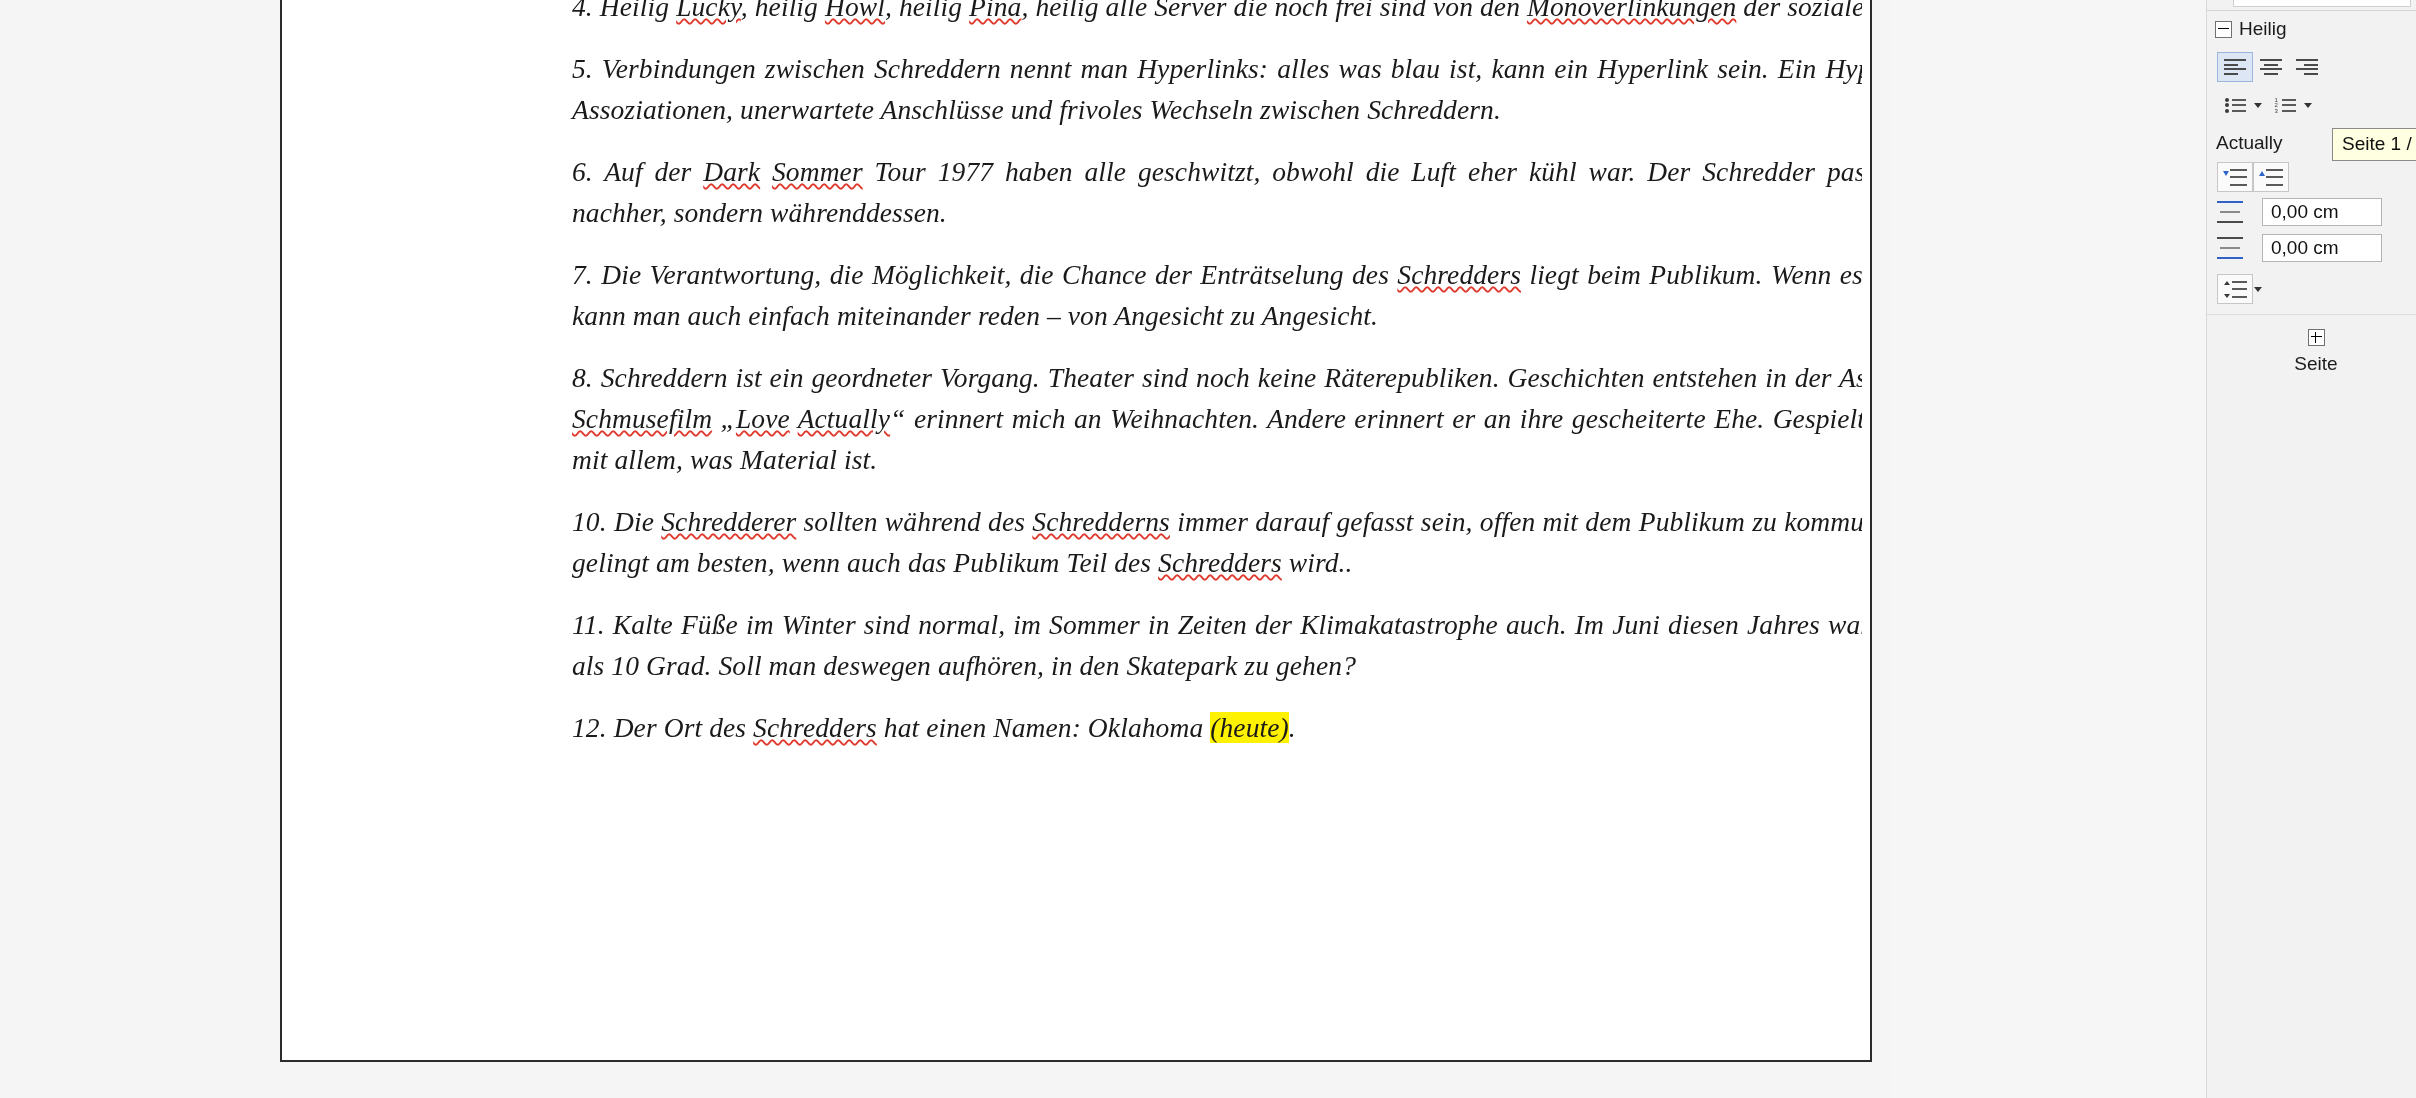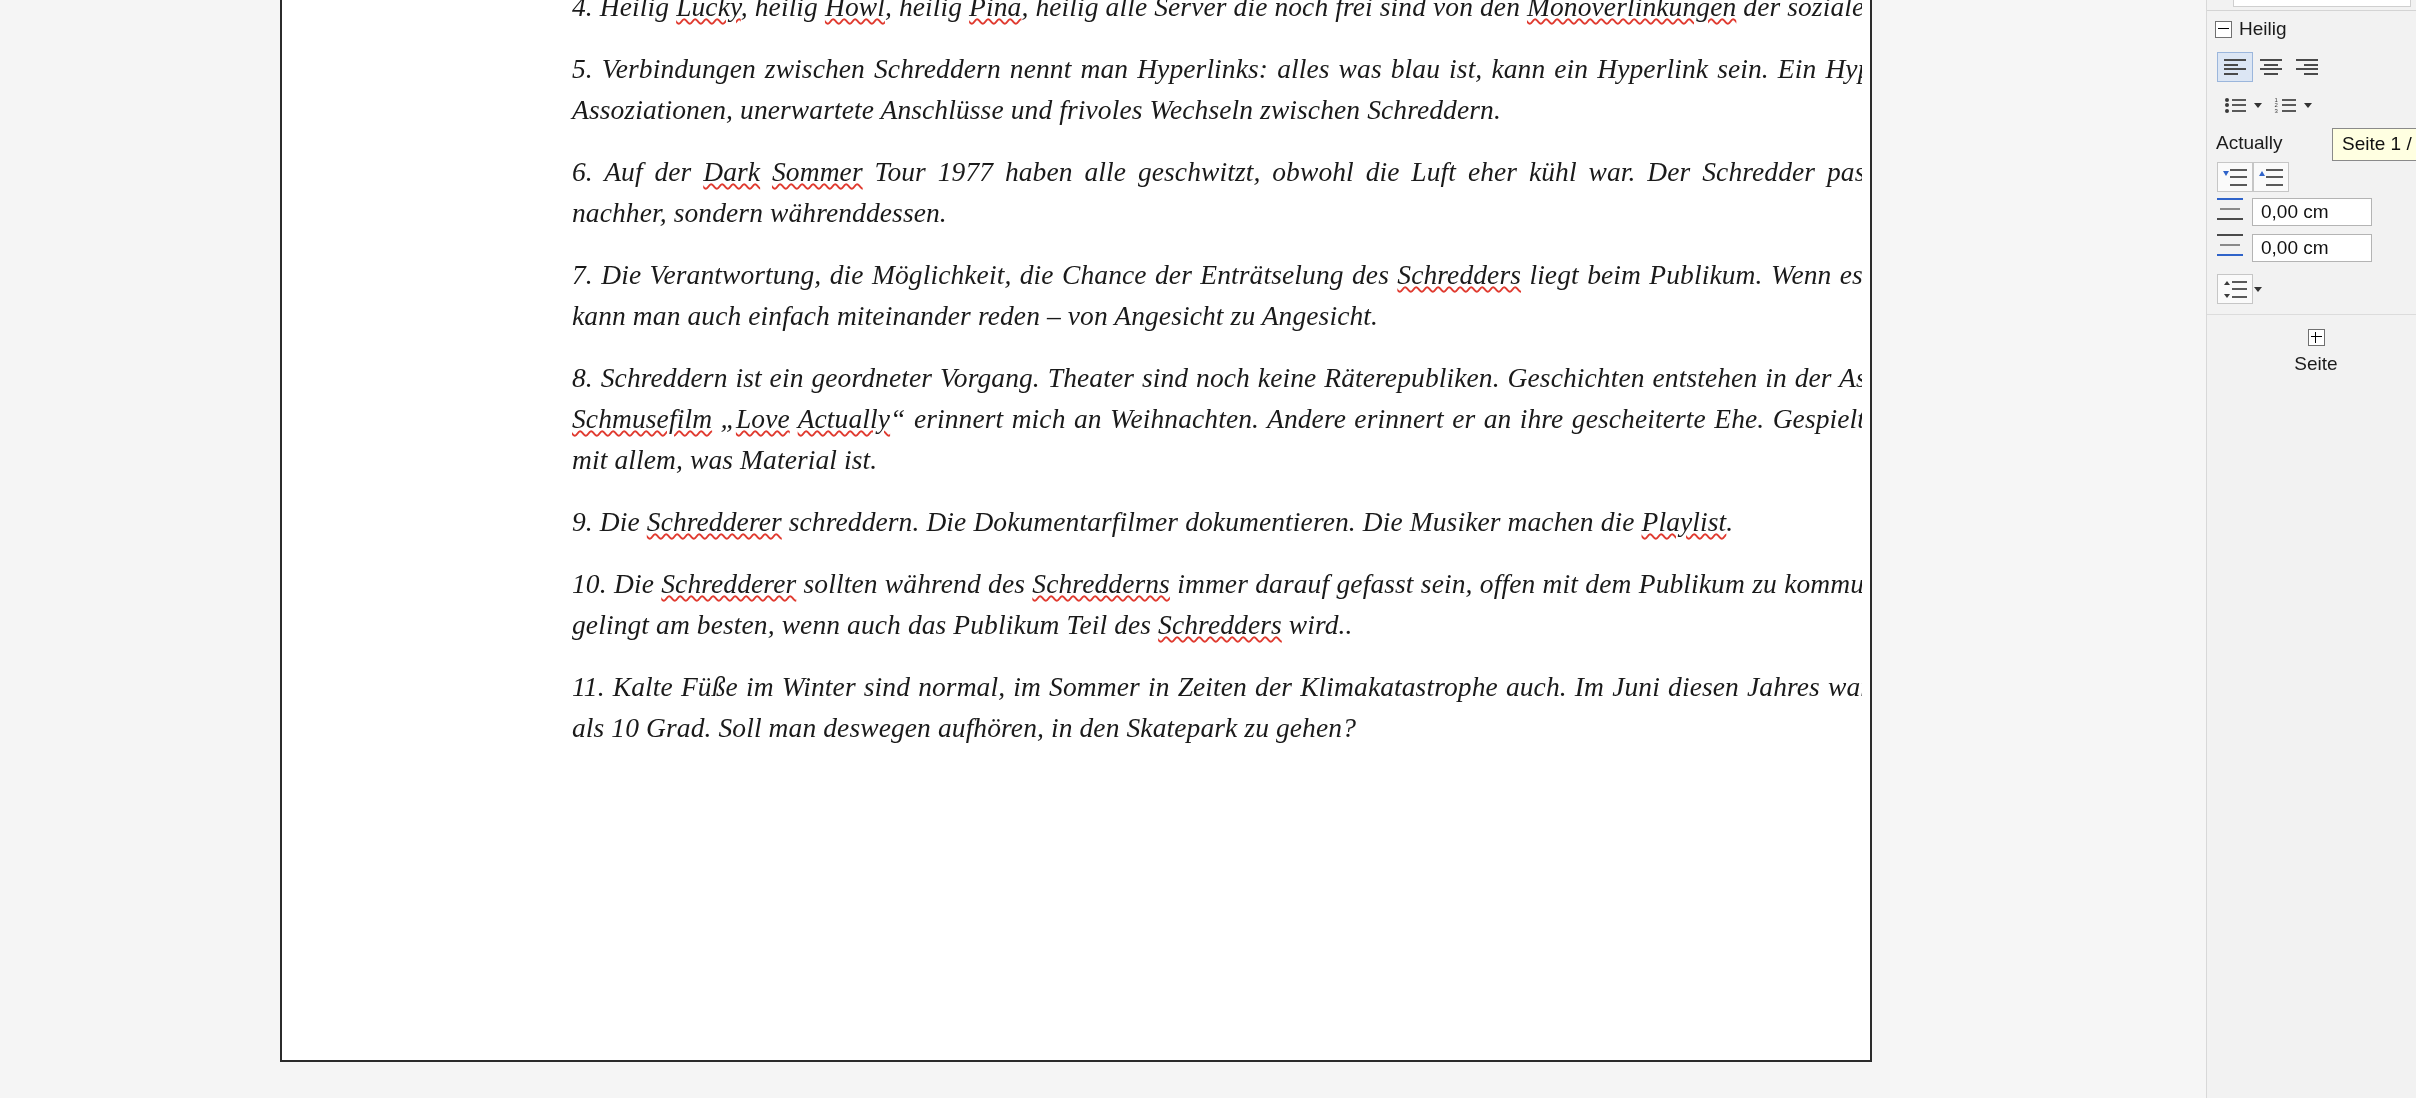--- a/index.html
+++ b/index.html
@@ -248,22 +248,22 @@
   .spacing-ico .arrow {
     position: absolute; left: 0; top: 2px;
     width: 0; height: 0;
     border-left: 3px solid transparent;
     border-right: 3px solid transparent;
     border-top: 5px solid #2f63c9;
   }
 
   .field-row {
     display: flex;
-    align-items: flex-start;
-    gap: 9px;
+    align-items: center;
+    gap: 19px;
     padding: 4px 0 4px 10px;
   }
   .field-ico {
     width: 26px; height: 22px;
     display: flex; flex-direction: column; justify-content: space-between;
     flex: 0 0 26px;
   }
   .field-ico .l { height: 2px; background: #4a4a4a; }
   .field-ico .l.top { background: #2f63c9; }
   .field-ico .mid { height: 2px; background: #8a8a8a; margin: 0 3px; }
@@ -317,23 +317,23 @@
 
   <div class="doc-area">
     <div class="page">
       <div class="page-inner">
         <div class="text-col" id="text-col">
             <p class="para"><span>4. Heilig </span><span class="sp">Lucky</span><span>, heilig </span><span class="sp">Howl</span><span>, heilig </span><span class="sp">Pina</span><span>, heilig alle Server die noch frei sind von den </span><span class="sp">Monoverlinkungen</span><span> der sozialen Netzwerke.</span></p>
             <p class="para"><span>5. Verbindungen zwischen Schreddern nennt man Hyperlinks: alles was blau ist, kann ein Hyperlink sein. Ein Hyperlink ermöglicht zarte Assoziationen, unerwartete Anschlüsse und frivoles Wechseln zwischen Schreddern.</span></p>
             <p class="para"><span>6. Auf der </span><span class="sp">Dark</span><span> </span><span class="sp">Sommer</span><span> Tour 1977 haben alle geschwitzt, obwohl die Luft eher kühl war. Der Schredder passiert nicht vorher oder nachher, sondern währenddessen.</span></p>
             <p class="para"><span>7. Die Verantwortung, die Möglichkeit, die Chance der Enträtselung des </span><span class="sp">Schredders</span><span> liegt beim Publikum. Wenn es Unterstützung braucht, kann man auch einfach miteinander reden – von Angesicht zu Angesicht.</span></p>
             <p class="para"><span>8. Schreddern ist ein geordneter Vorgang. Theater sind noch keine Räterepubliken. Geschichten entstehen in der Assoziation. Der britische </span><span class="sp">Schmusefilm</span><span> „</span><span class="sp">Love</span><span> </span><span class="sp">Actually</span><span>“ erinnert mich an Weihnachten. Andere erinnert er an ihre gescheiterte Ehe. Gespielt werden muss und kann mit allem, was Material ist.</span></p>
-            <p class="para"><span>9. Die </span><span class="sp">Schredderer</span><span> schreddern. Die Dokumentarfilmer dokumentieren. Die Musiker machen die </span><span class="sp">Playlist</span><span>.</span></p>
             <p class="para"><span>10. Die </span><span class="sp">Schredderer</span><span> sollten während des </span><span class="sp">Schredderns</span><span> immer darauf gefasst sein, offen mit dem Publikum zu kommunizieren. Der Schredder gelingt am besten, wenn auch das Publikum Teil des </span><span class="sp">Schredders</span><span> wird..</span></p>
             <p class="para"><span>11. Kalte Füße im Winter sind normal, im Sommer in Zeiten der Klimakatastrophe auch. Im Juni diesen Jahres war es einmal sogar kälter als 10 Grad. Soll man deswegen aufhören, in den Skatepark zu gehen?</span></p>
+            <p class="para"><span>12. Der Ort des </span><span class="sp">Schredders</span><span> hat einen Namen: Oklahoma </span><span class="hl">(heute)</span><span>.</span></p>
           </div>
       </div>
     </div>
 
     <div class="tooltip">Seite 1 / 2</div>
 
   </div>
 
   <div class="sidebar">
 

